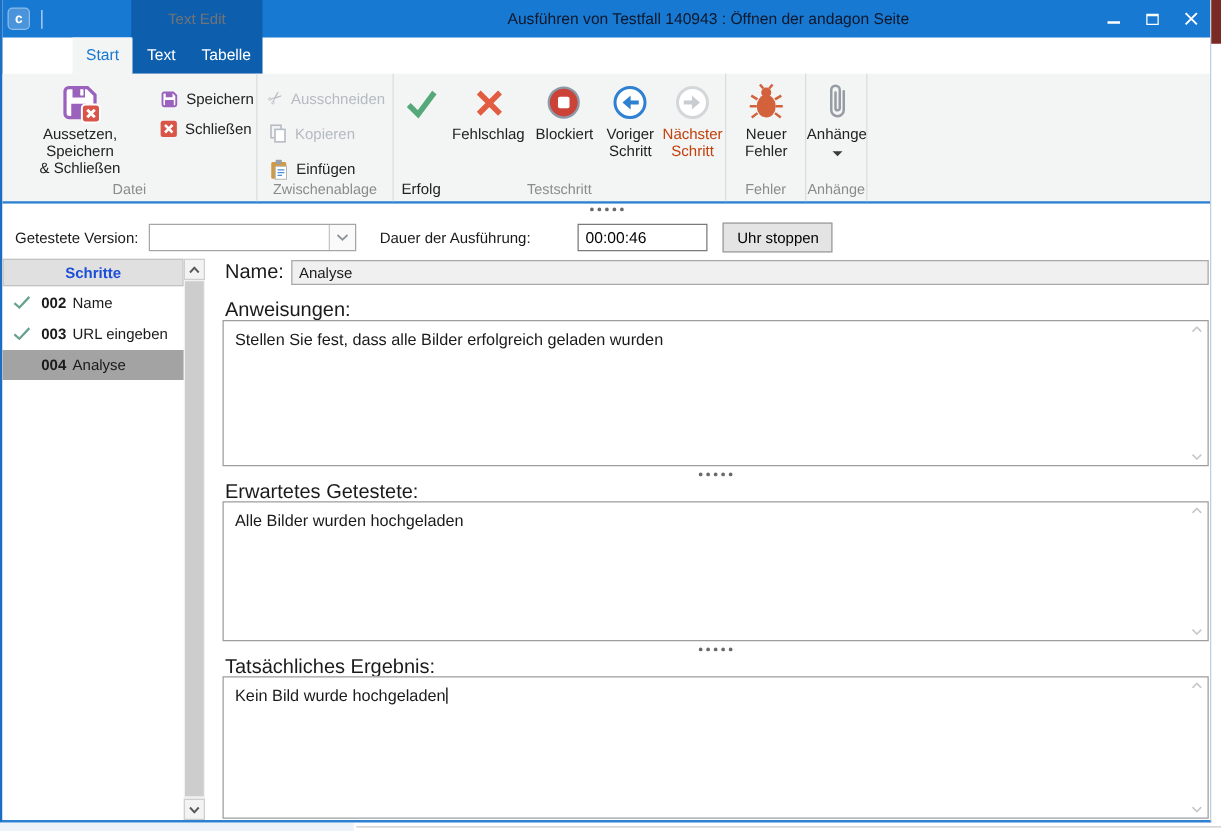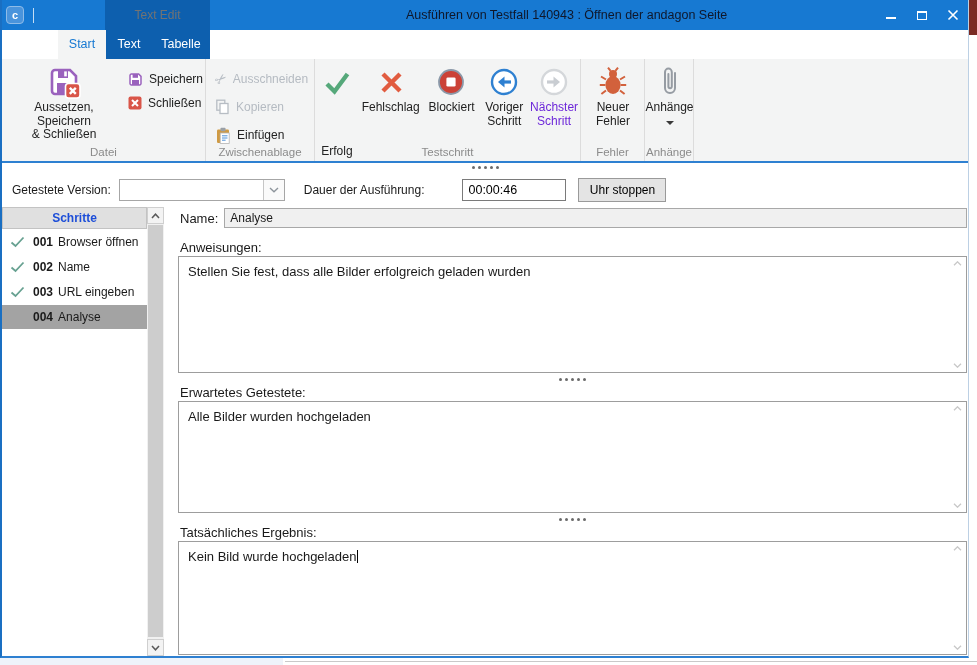--- a/index.html
+++ b/index.html
@@ -25,21 +25,21 @@
 .tabrow{position:absolute;left:3px;top:30px;height:29px;display:flex;z-index:3;}
 .tab{height:29px;line-height:29px;text-align:center;color:#ffffff;font-size:12.5px;cursor:default;}
 .tab.sel{background:#f3f4f4;color:#1779d2;}
 
 .ribbon{position:absolute;left:0;top:59px;right:0;height:104px;background:#f3f4f4;border-bottom:2px solid #2e80d1;display:flex;}
 .rgroup{position:relative;height:100%;border-right:1px solid #dcdcdc;padding-top:4px;}
 .rgroup-label{position:absolute;bottom:3px;left:0;right:0;text-align:center;color:#8b8b8b;font-size:11.5px;white-space:nowrap;}
 .bigbtn{display:flex;flex-direction:column;align-items:center;padding-top:2px;cursor:default;}
 .bigbtn .icn{height:34px;display:flex;align-items:center;justify-content:center;}
 .bigbtn .lbl{margin-top:2px;font-size:12px;color:#222222;line-height:13.5px;text-align:center;white-space:pre-line;}
-.bigbtn.disabled .lbl{color:#6d28d9;}
+.bigbtn.disabled .lbl{color:#c2410c;}
 .smallstack{display:flex;flex-direction:column;}
 .smallbtn{display:flex;align-items:center;gap:6px;font-size:12px;color:#222222;cursor:default;}
 .smallbtn.disabled{color:#b5bbc2;}
 .dd-arrow{margin-top:6px;width:0;height:0;border-left:4px solid transparent;border-right:4px solid transparent;border-top:4px solid #3a3a3a;}
 .scissors{font-family:"DejaVu Sans",sans-serif;font-size:14px;color:#b7bdc4;transform:rotate(-40deg);display:inline-block;}
 
 .dots{display:flex;justify-content:center;align-items:center;gap:3px;}
 .dot{width:3px;height:3px;border-radius:50%;background:#6a6a6a;}
 
 .toolbar{position:absolute;left:0;top:163px;right:0;height:44px;background:#ffffff;}
@@ -61,21 +61,21 @@
 .step-lbl{margin-left:5px;white-space:nowrap;}
 
 .vscroll{position:absolute;left:145px;top:207px;width:17px;height:449px;background:#f1f1f1;}
 .vs-btn{position:absolute;left:0;width:17px;height:17px;background:#f3f3f3;border:1px solid #cfcfcf;display:flex;align-items:center;justify-content:center;}
 .vs-up{top:0;}
 .vs-down{bottom:0;}
 .vs-thumb{position:absolute;left:1px;top:18px;width:15px;height:412px;background:#cdcdcd;}
 
 .form{position:absolute;left:176px;top:207px;width:789px;}
 .name-row{height:22px;display:flex;align-items:center;}
-.flabel{font-size:13px;color:#1a1a1a;padding-left:2px;white-space:nowrap;}
+.flabel{font-size:16px;color:#1a1a1a;padding-left:2px;white-space:nowrap;}
 .name-field{flex:1;margin-left:6px;height:20px;background:#f0f0f0;border:1px solid #a8a8a8;font-size:12px;color:#1a1a1a;line-height:18px;padding-left:5px;}
 .sec-label{margin-top:11px;height:14px;}
 .tbox{position:relative;margin-top:2px;border:1px solid #9d9d9d;background:#ffffff;font-size:13px;color:#1a1a1a;}
 .tbox .txt{padding:6px 22px 0 9px;line-height:17px;}
 .mini{position:absolute;right:4px;}
 .mini.up{top:4px;}
 .mini.dn{bottom:4px;}
 .split{height:12px;}
 .caret{display:inline-block;width:1px;height:13px;background:#000000;vertical-align:-2px;margin-left:1px;}
 </style>
@@ -288,29 +288,20 @@
     </div>
 
     <div class="steps-panel">
       <div class="steps-header">Schritte</div>
       <div class="step-row">
         <span class="step-check">
           <svg width="15" height="12" viewBox="0 0 15 12">
               <path d="M1.5 6.5 L5.5 10 L13.5 1.5" fill="none" stroke="#67a191" stroke-width="1.8"></path>
             </svg>
         </span>
-        <span class="step-num">001</span>
-        <span class="step-lbl">Browser öffnen</span>
-      </div>
-      <div class="step-row">
-        <span class="step-check">
-          <svg width="15" height="12" viewBox="0 0 15 12">
-              <path d="M1.5 6.5 L5.5 10 L13.5 1.5" fill="none" stroke="#67a191" stroke-width="1.8"></path>
-            </svg>
-        </span>
         <span class="step-num">002</span>
         <span class="step-lbl">Name</span>
       </div>
       <div class="step-row">
         <span class="step-check">
           <svg width="15" height="12" viewBox="0 0 15 12">
               <path d="M1.5 6.5 L5.5 10 L13.5 1.5" fill="none" stroke="#67a191" stroke-width="1.8"></path>
             </svg>
         </span>
         <span class="step-num">003</span>

